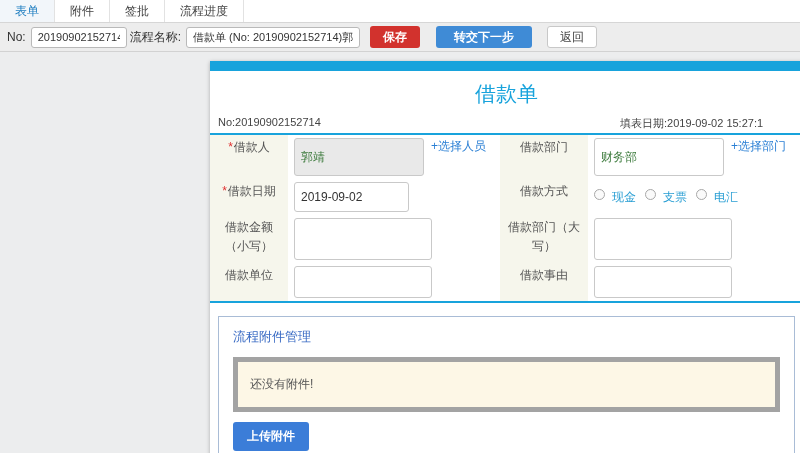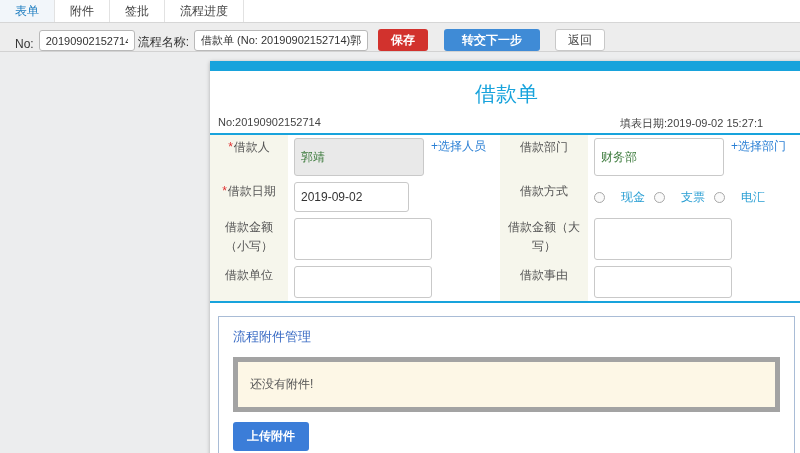--- a/index.html
+++ b/index.html
@@ -5,21 +5,21 @@
   *{box-sizing:border-box;margin:0;padding:0}
   html,body{width:800px;height:453px;overflow:hidden}
   body{background:#ecedee;font-family:"Liberation Sans","DejaVu Sans",sans-serif;font-size:12px;color:#333}
 
   
   .tabbar{height:23px;background:#fff;border-bottom:1px solid #d6d6d6;display:flex;align-items:stretch}
   .tab{padding:0 15px;display:flex;align-items:center;font-size:12px;color:#444;background:#fff;border-right:1px solid #e2e2e2;cursor:pointer}
   .tab.active{color:#1f7ec0;font-weight:normal;background:#f2f6fa}
 
   
-  .toolbar{height:29px;background:#ededed;border-bottom:1px solid #d2d2d2;display:flex;align-items:flex-end;padding:0 12px}
+  .toolbar{height:29px;background:#ededed;border-bottom:1px solid #d2d2d2;display:flex;align-items:center;padding:0 4px}
   .toolbar .lbl{font-size:12px;color:#333;margin:0 5px 0 3px;white-space:nowrap}
   .tb-input{height:21px;border:1px solid #b9b9b9;border-radius:3px;padding:0 6px;font-size:11px;color:#333;background:#fff;outline:none}
   .no-input{width:96px}
   .flow-input{width:174px}
   .btn{height:22px;border-radius:3px;font-size:12px;padding:0 12px;border:1px solid transparent;cursor:pointer;white-space:nowrap}
   .btn-save{background:#d2322d;color:#fff;font-weight:bold;margin-left:10px}
   .btn-next{background:#3f8bd6;color:#ffffff;font-weight:bold;margin-left:16px;padding:0 17px}
   .btn-back{background:#fff;color:#444;border-color:#c8c8c8;margin-left:15px}
 
   
@@ -36,21 +36,21 @@
   .lcell{background:#f6f6ec;display:flex;align-items:flex-start;justify-content:center;text-align:center;font-size:12px;color:#555;padding:3px 6px;line-height:1.6}
   .fcell{display:flex;align-items:center;padding:3px 6px;font-size:12px}
   .r1>*{min-height:38px}.r2>*{min-height:30px}.r3>*{min-height:42px}.r4>*{min-height:32px}
   .req{color:#e03131;margin-right:1px}
   .inp{height:24px;border:1px solid #c9c9c9;border-radius:3px;padding:0 6px;font-size:12px;color:#333;background:#fff;outline:none}
   .inp.ro{background:#e9e9e9;color:#3c7a3c}
   .inp.green{color:#3c7a3c}
   .w130{width:130px}.w115{width:115px}.w138{width:138px}
   .link{color:#2a7fd4;margin-left:7px;font-size:12px;text-decoration:none;white-space:nowrap;cursor:pointer}
   .radios{display:flex;align-items:center;gap:9px}
-  .radio{display:flex;align-items:center;gap:16px;cursor:pointer}
+  .radio{display:flex;gap:7px;cursor:pointer}
   .radio .circ{width:11px;height:11px;border-radius:50%;border:1px solid #a8a8a8;background:#fafafa}
   .radio .rlbl{color:#2a9fd4}
 
   
   .section{margin:13px 8px 0;border:1px solid #a9bcd6;padding:11px 14px 14px;background:#fff}
   .sec-h{font-size:13px;font-weight:normal;margin-bottom:11px}
   .sec-h.blue{color:#3a6bc4}
   .notice{background:#fdf7e6;border:5px solid #a3a3a3;padding:14px 12px;font-size:12px;color:#555;margin-bottom:10px}
   .btn-upload{background:#3b7dd8;color:#fff;border:none;border-radius:3px;padding:6px 14px;font-size:12px;font-weight:bold;cursor:pointer}
 </style>
@@ -126,21 +126,21 @@
         </div>
       </div>
 
       <div class="lcell r3">
           <span>借款金额（小写）</span>
         </div>
       <div class="fcell r3">
         <input class="inp w138" value="" style="">
       </div>
       <div class="lcell r3">
-          <span>借款金额（大写）</span>
+          <span>借款部门（大写）</span>
         </div>
       <div class="fcell r3">
         <input class="inp w138" value="" style="">
       </div>
 
       <div class="lcell r4">
           <span>借款单位</span>
         </div>
       <div class="fcell r4">
         <input class="inp w138" value="" style="">

